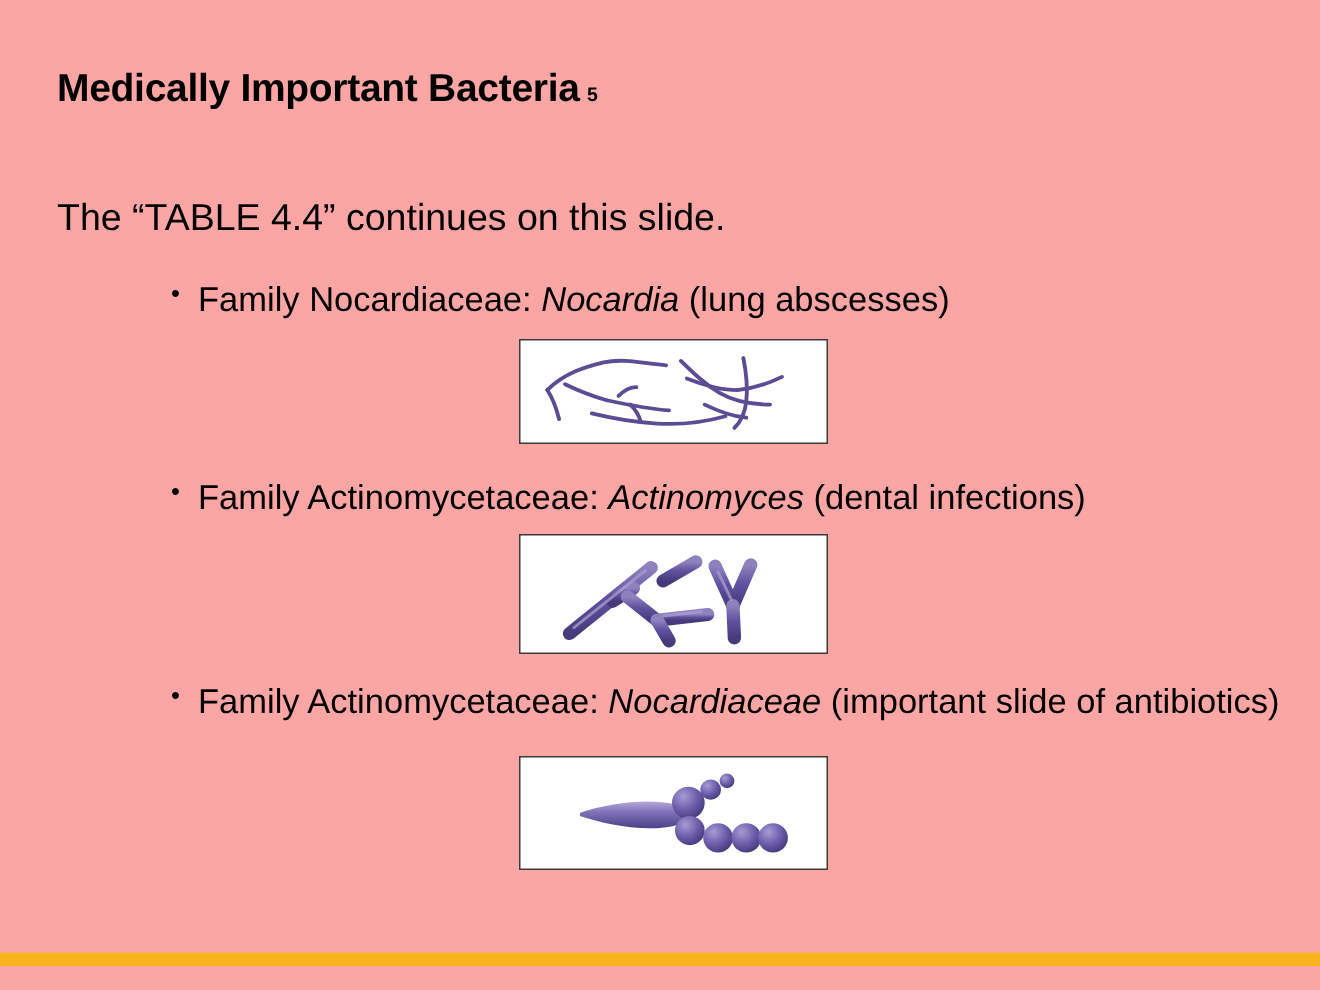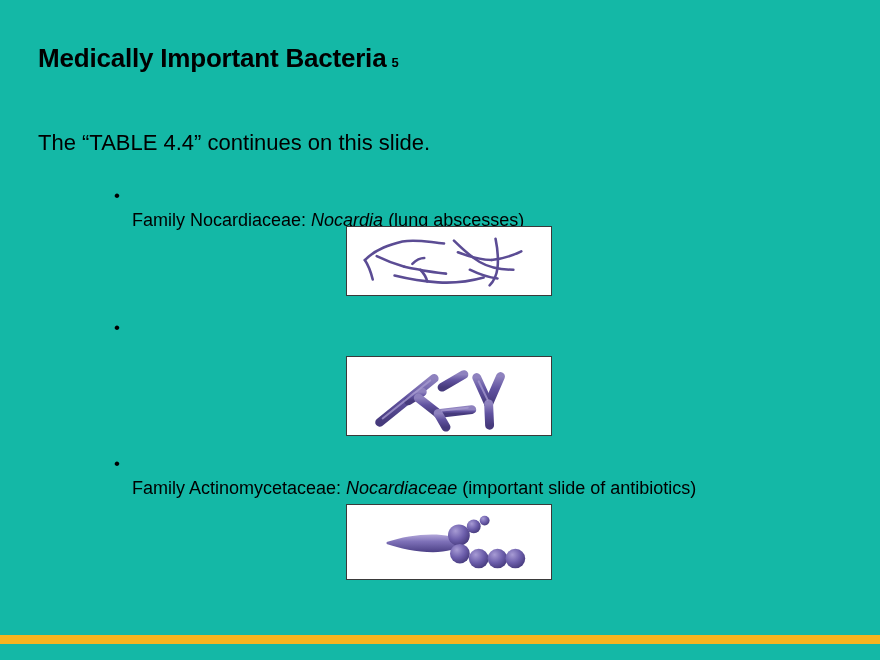--- a/index.html
+++ b/index.html
@@ -36,44 +36,43 @@
     font-weight: bold;
     margin-left: 5px;
     vertical-align: baseline;
   }
 
   
   .slide-subtitle {
     position: absolute;
     left: 38px;
     top: 130px;
-    font-size: 22px;
+    font-size: 25px;
     line-height: 1.2;
     white-space: nowrap;
   }
 
   
   .bullet-block {
     position: absolute;
     display: flex;
     align-items: flex-start;
   }
   .bullet-dot {
     width: 18px;
     flex: 0 0 18px;
     font-size: 17px;
     line-height: 1;
     padding-top: 3px;
     color: #000;
   }
   .bullet-text {
-    font-size: 18px;
+    font-size: 23px;
     line-height: 1.35;
     color: #000;
-    margin-top: 24px;
   }
   .bullet-text i {
     font-style: italic;
   }
 
   #bullet-1 { left: 114px; top: 184px; width: 640px; }
   #bullet-2 { left: 114px; top: 316px; width: 720px; }
   #bullet-3 { left: 114px; top: 452px; width: 740px; }
 
   
@@ -94,21 +93,21 @@
     position: absolute;
     left: 0;
     width: 880px;
     height: 9px;
     top: 635px;
   }
 </style>
 </head>
 <body>
 
-<div class="slide" style="background: #14b8a6; text-decoration: underline;">
+<div class="slide" style="background: #fca5a5; text-decoration: underline;">
 
   <div class="slide-title">
     <span>Medically Important Bacteria</span><span class="title-sup">5</span>
   </div>
 
   <div class="slide-subtitle">The “TABLE 4.4” continues on this slide.</div>
 
   <div class="bullet-block" id="bullet-1">
     <div class="bullet-dot">•</div>
     <div class="bullet-text"><span>Family Nocardiaceae: </span><i>Nocardia</i><span> (lung abscesses)</span></div>
@@ -128,20 +127,21 @@
         <path d="M150 12 C152 22, 153 32, 152 42 C151 50, 148 56, 144 60"></path>
         <path d="M124 44 C132 48, 142 52, 152 53"></path>
         <path d="M66 38 C70 34, 74 32, 78 32"></path>
         <path d="M74 44 C78 48, 80 52, 81 56"></path>
       </g>
     </svg>
   </div>
 
   <div class="bullet-block" id="bullet-2">
     <div class="bullet-dot">•</div>
+    <div class="bullet-text"><span>Family Actinomycetaceae: </span><i>Actinomyces</i><span> (dental infections)</span></div>
   </div>
 
   <div class="figure-box" id="figure-actinomyces" style="border-color: rgb(58, 58, 58);">
     <svg viewBox="0 0 206 80" preserveAspectRatio="none">
       <defs>
         <linearGradient id="rodGrad" x1="0" y1="0" x2="0" y2="1">
           <stop offset="0%" stop-color="#8E82BE"></stop>
           <stop offset="45%" stop-color="#6153A0"></stop>
           <stop offset="100%" stop-color="#463A7C"></stop>
         </linearGradient>

